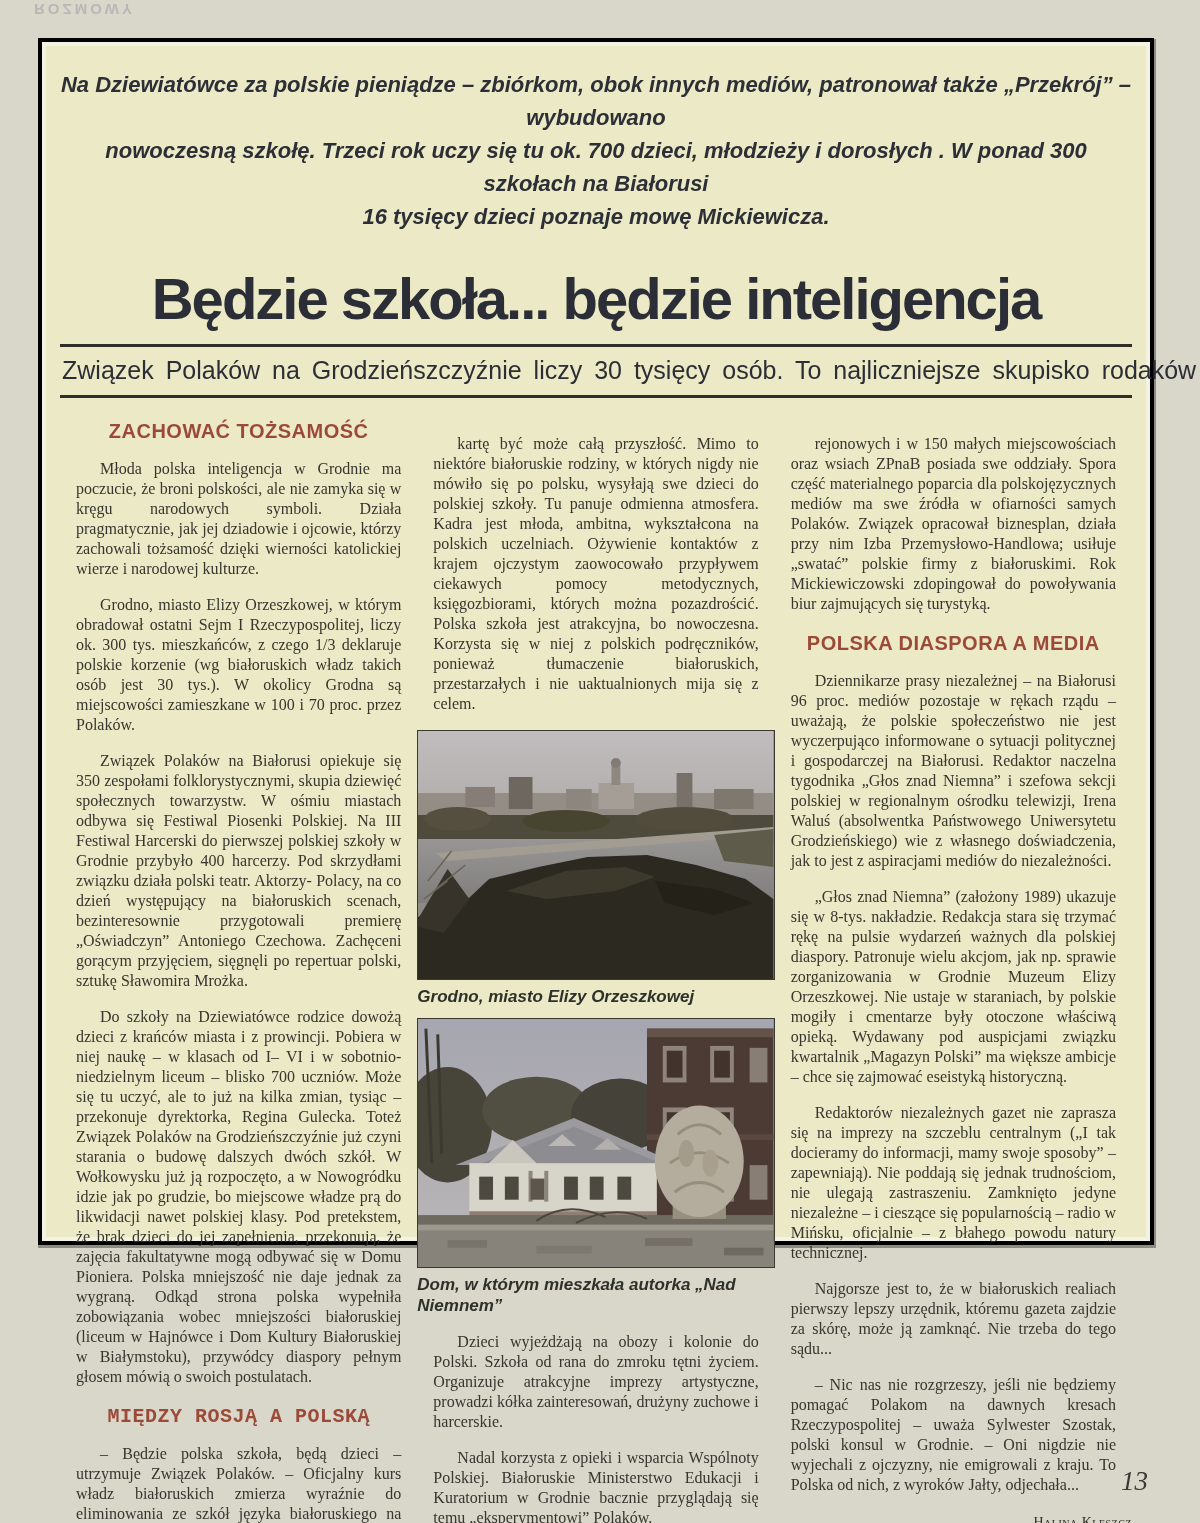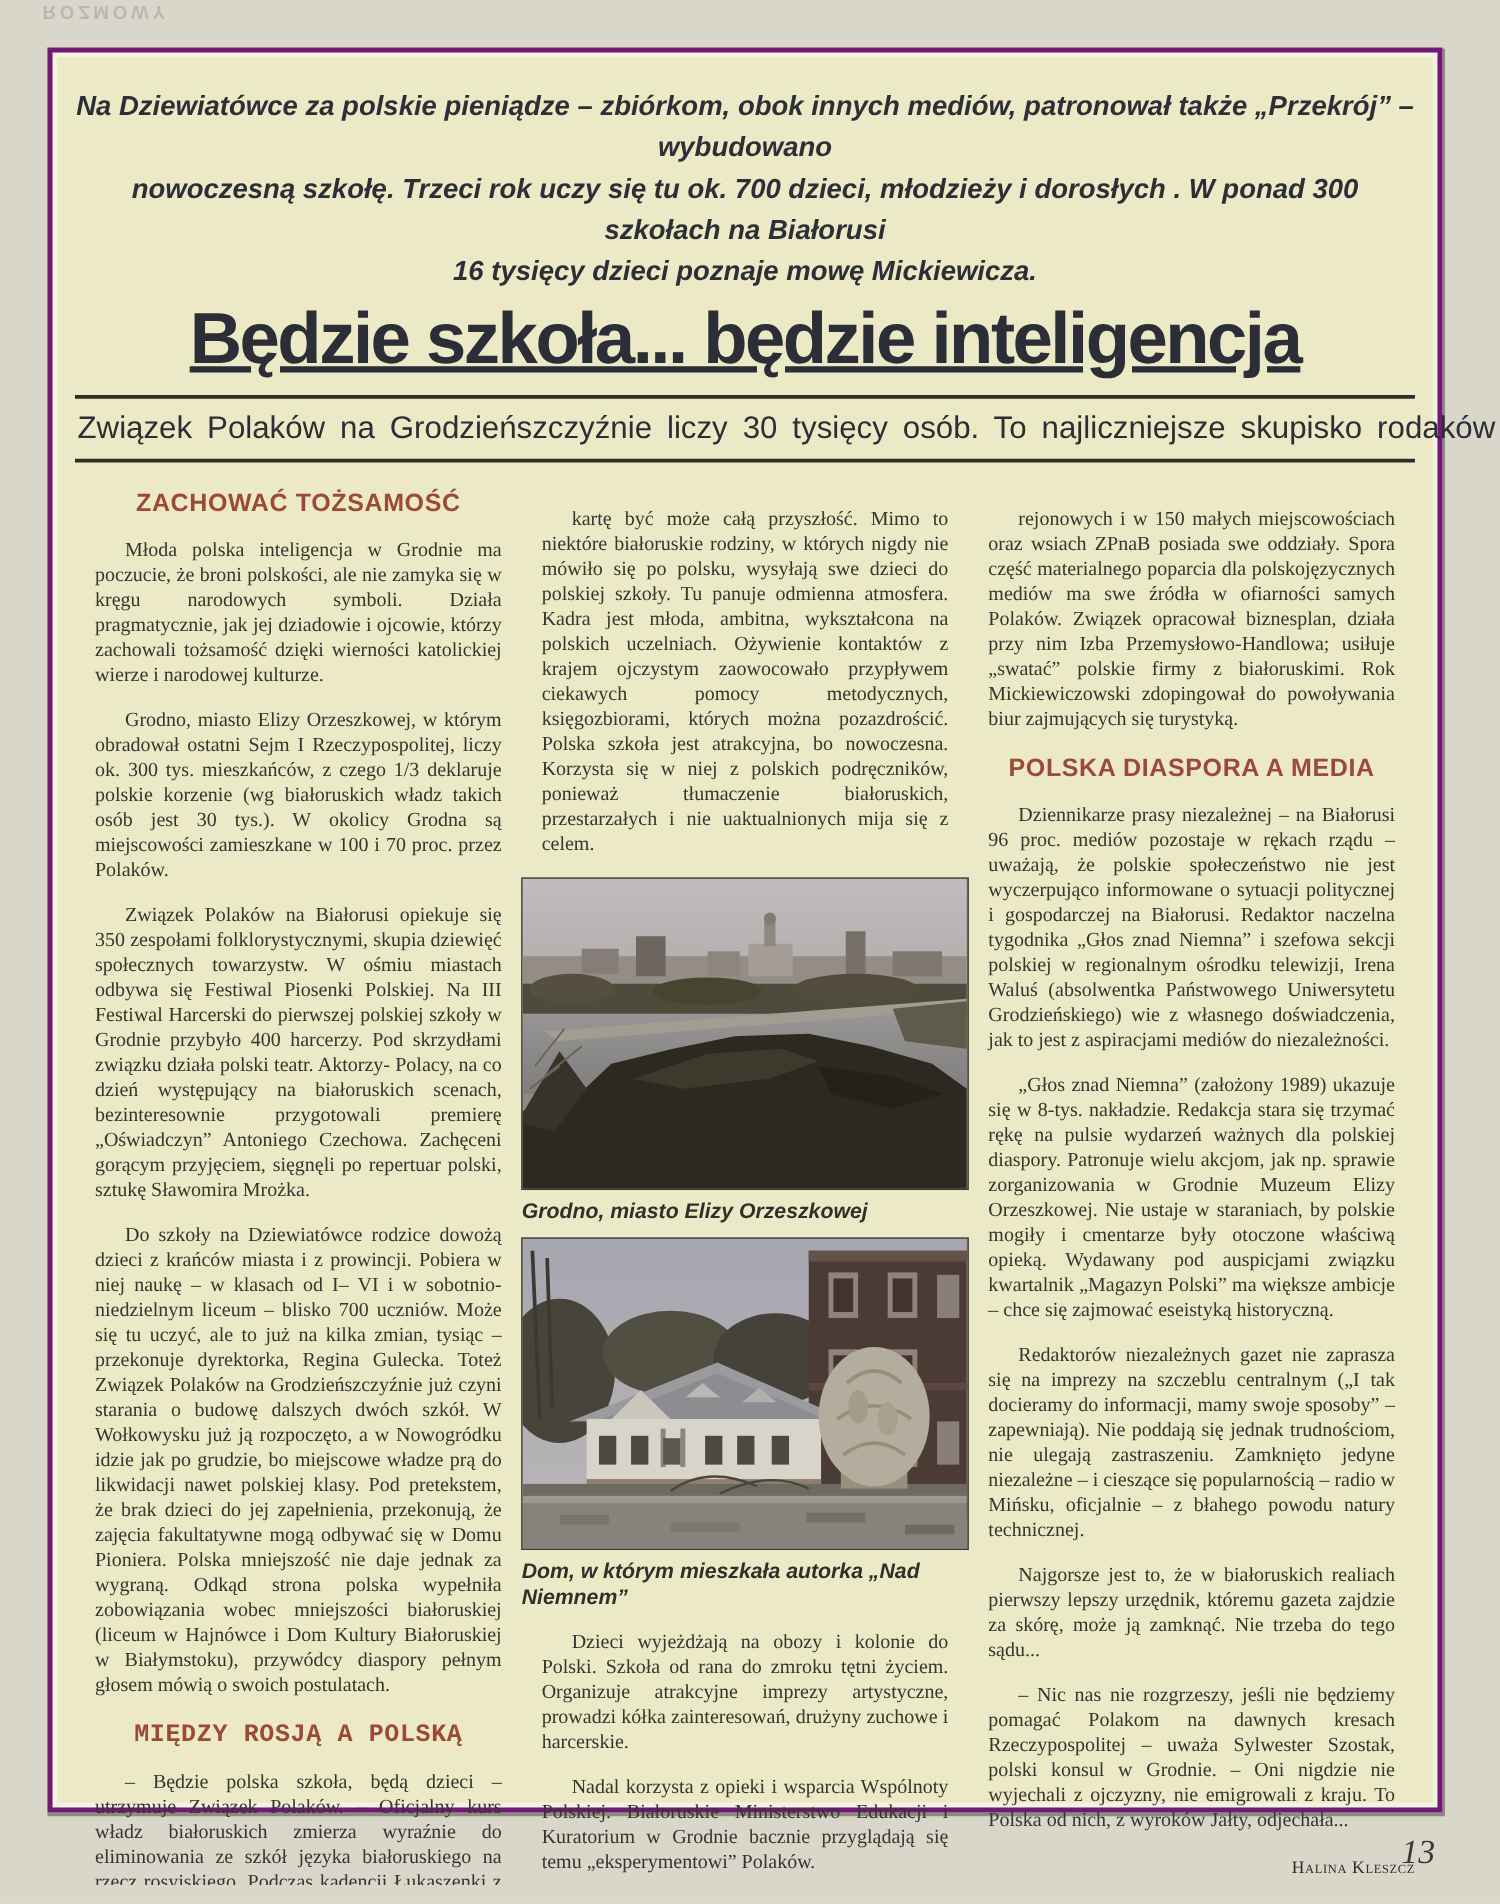--- a/index.html
+++ b/index.html
@@ -10,40 +10,39 @@
     overflow:hidden;
   }
   .bleed{
     position:absolute;top:1px;left:34px;
     transform:scaleY(-1);
     font:700 15px "Liberation Sans", sans-serif;
     letter-spacing:3px;color:#9a8fa0;opacity:.45;
   }
   .sheet{
     position:absolute;left:38px;top:38px;
-    width:1116px;height:1412px;
+    width:1116px;height:1207px;
     background:#ece9c6;
-    border:4px solid #701a75;
+    border:4px solid #000000;
     box-shadow:inset 0 0 0 4px #f4f2e2, 1px 2px 0 1px #8e8b80;
     box-sizing:border-box;
     padding:14px 18px 0;
   }
   .kicker{
     margin-top:12px;
     text-align:center;
     font:italic 600 22px/1.5 "Liberation Sans", sans-serif;
     color:#2c2f35;
   }
   .headline{
-    margin:8px 0 16px;
+    margin:36px 0 16px;
     text-align:center;
     font:700 58px/1.02 "Liberation Sans", sans-serif;
     letter-spacing:-2px;
     color:#2b2e36;
-    text-decoration:underline;
   }
   .rule{height:3px;background:#2f2e29;border:0;margin:0;}
   .subtitle{
     font:400 25px/1.25 "Liberation Sans", sans-serif;
     color:#2b2e34;
     padding:8px 2px 9px;
     word-spacing:5px;
     white-space:nowrap;
   }
   .columns{

